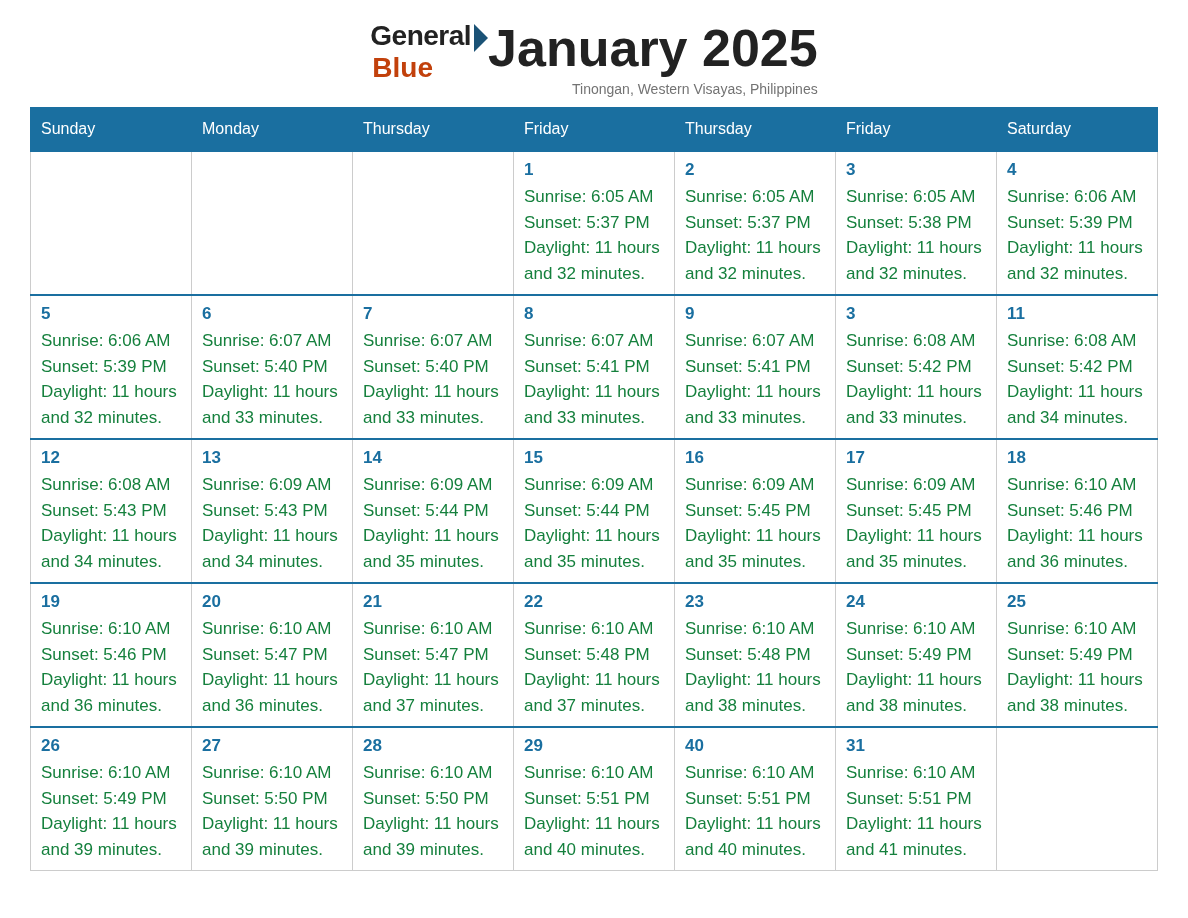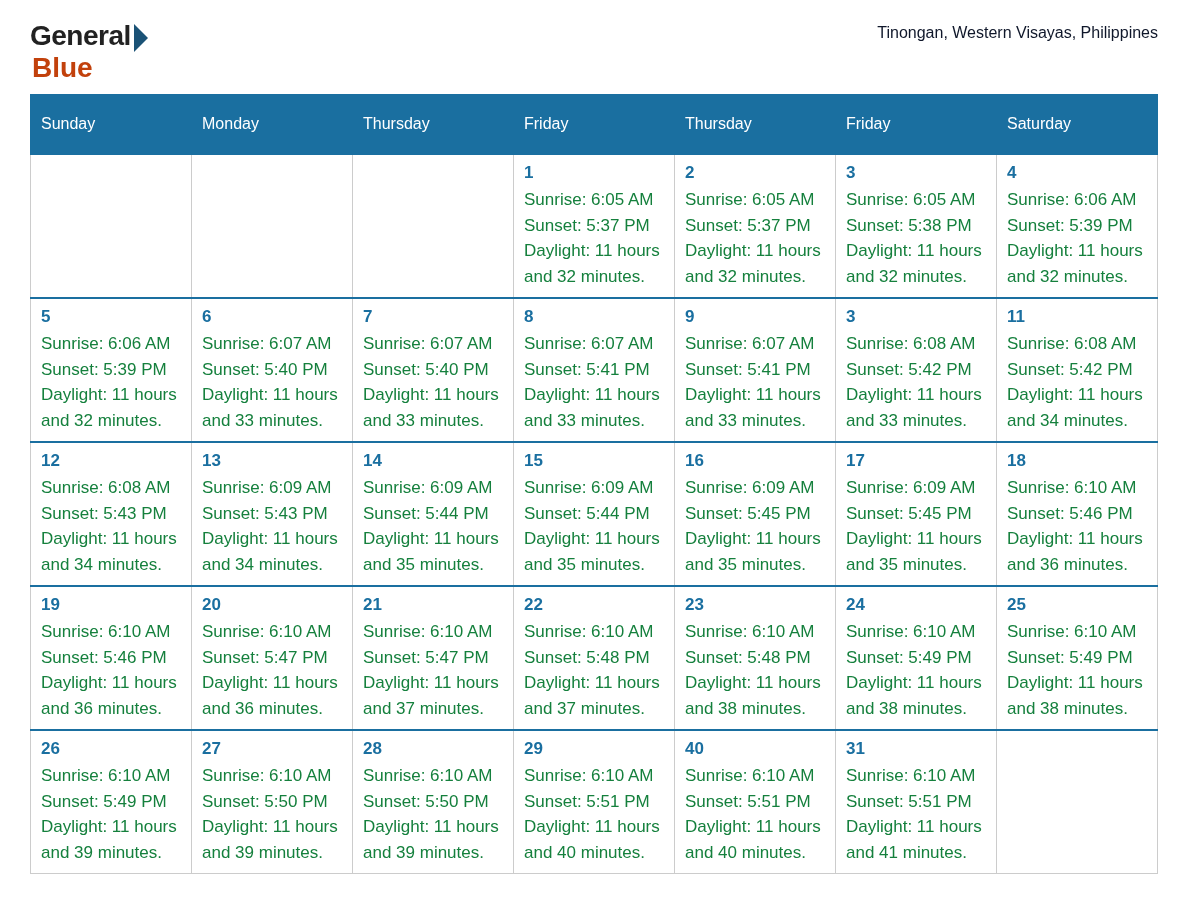--- a/index.html
+++ b/index.html
@@ -6,21 +6,21 @@
     body {
       font-family: Arial, sans-serif;
       background: #fff;
       color: #222;
       width: 1188px;
       min-height: 918px;
       padding: 20px 30px;
     }
     .header {
       display: flex;
-      justify-content: space-between;
+      justify-content: center;
       align-items: flex-start;
     }
     .logo {
       display: flex;
       flex-direction: column;
       align-items: flex-start;
     }
     .logo-top {
       display: flex;
       align-items: center;
@@ -49,33 +49,33 @@
     .title-section {
       text-align: right;
     }
     .month-title {
       font-size: 52px;
       font-weight: bold;
       color: #222;
       line-height: 1.1;
     }
     .location-title {
-      font-size: 16px;
-      color: #0f172a;
+      font-size: 14px;
+      color: #737373;
       margin-top: 4px;
     }
     .calendar-table {
       width: 100%;
       border-collapse: collapse;
       margin-top: 10px;
     }
     .calendar-table th {
       background-color: #1a6fa0;
       color: #fff;
-      padding: 20px 10px;
+      padding: 12px 10px;
       font-size: 16px;
       font-weight: normal;
       text-align: left;
       border: 1px solid #1a6fa0;
     }
     .calendar-table td {
       vertical-align: top;
       padding: 8px 10px;
       border: 1px solid #ccc;
       width: 14.28%;
@@ -107,20 +107,21 @@
 
 <div class="header">
   <div class="logo">
     <div class="logo-top">
       <span class="logo-general">General</span>
       <div class="logo-triangle"></div>
     </div>
     <span class="logo-blue">Blue</span>
   </div>
   <div class="title-section">
+    <div class="month-title">January 2025</div>
     <div class="location-title">Tinongan, Western Visayas, Philippines</div>
   </div>
 </div>
 
 <table class="calendar-table">
   <thead>
     <tr>
     <th>Sunday</th>
         <th>Monday</th>
         <th>Thursday</th>

